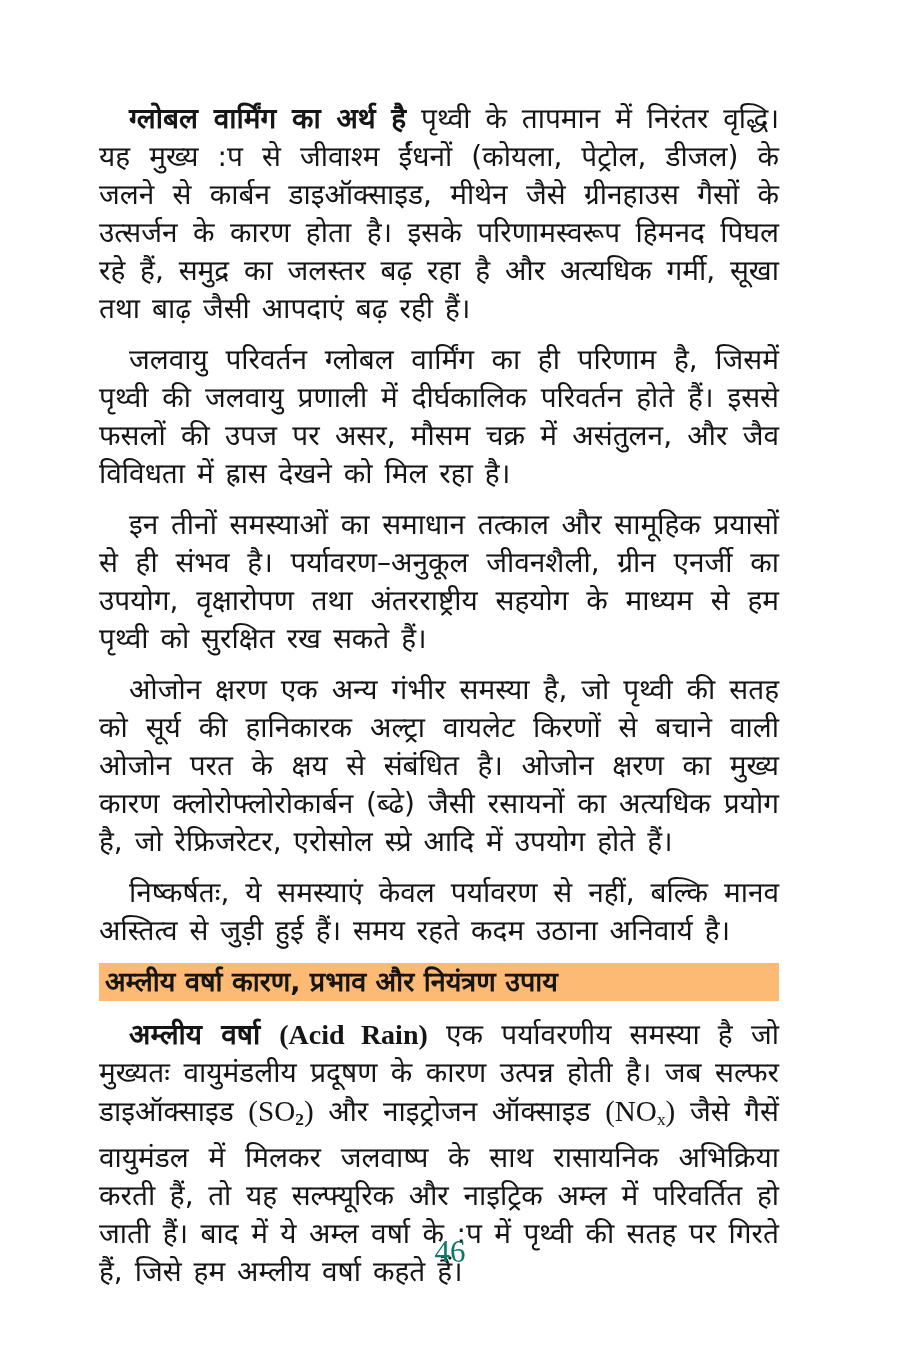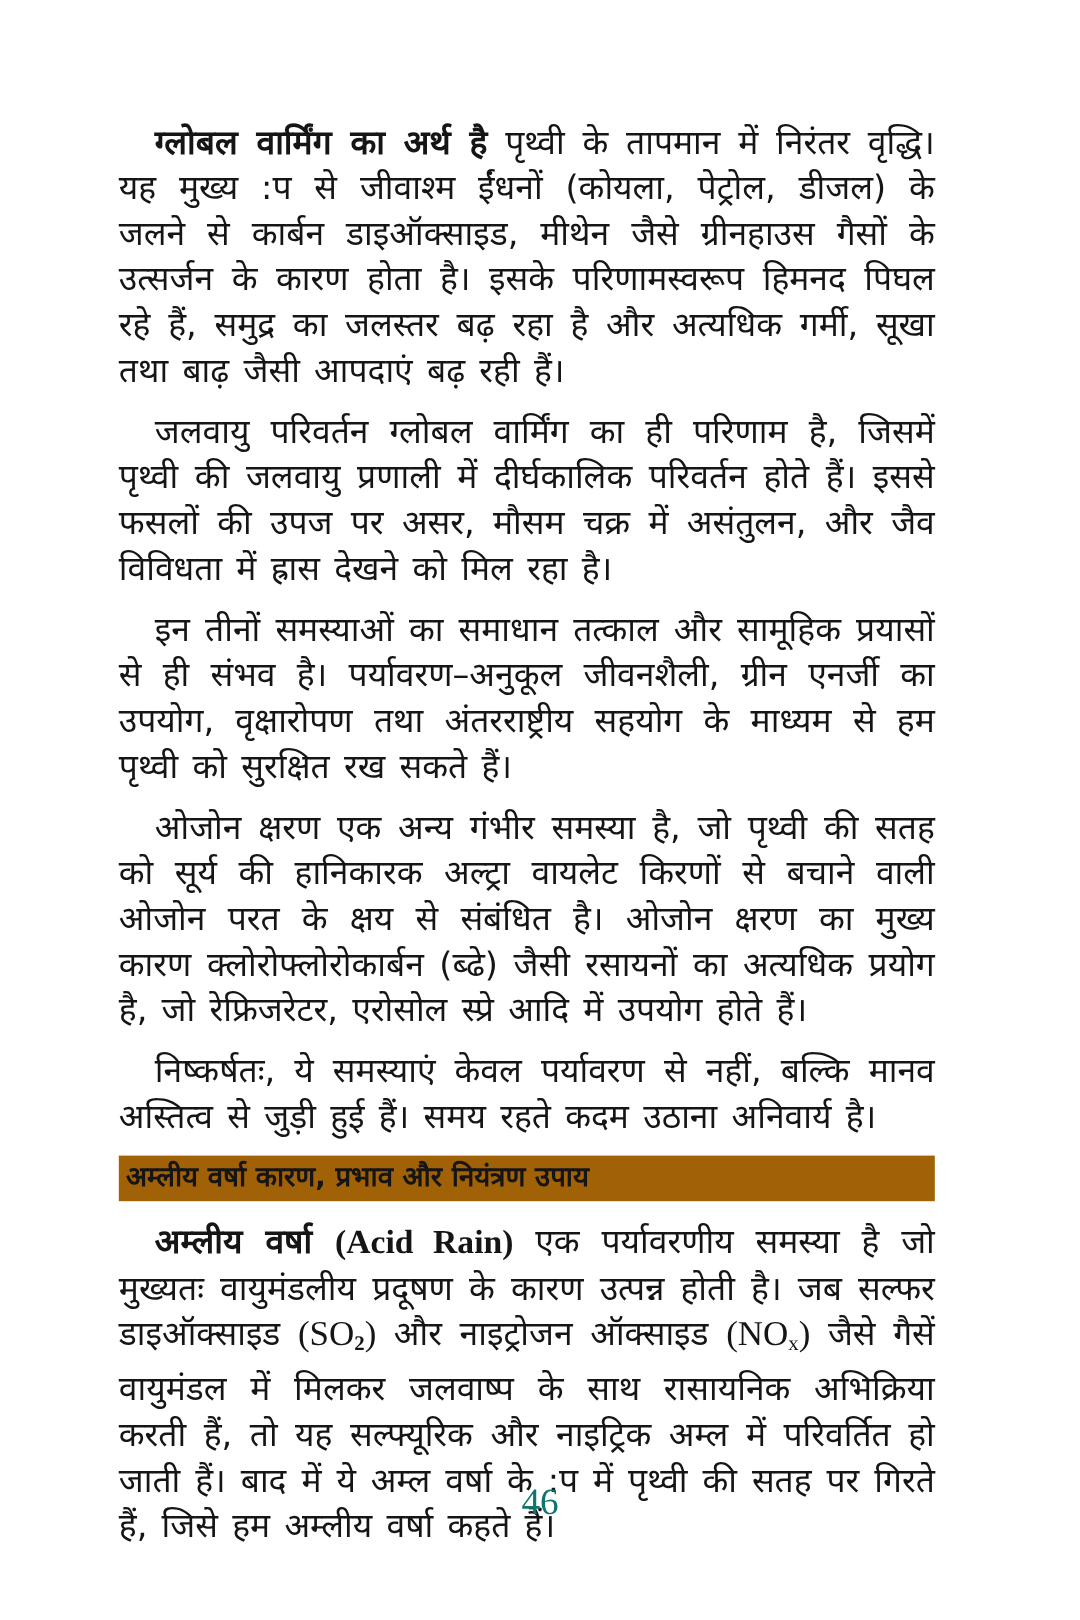--- a/index.html
+++ b/index.html
@@ -51,23 +51,23 @@
     font-size: 0.62em;
     vertical-align: -0.25em;
   }
   .run-latin-sub-bold {
     font-family: "Liberation Serif", serif;
     font-size: 0.62em;
     vertical-align: -0.25em;
     font-weight: bold;
   }
   .section-heading {
-    background: #a16207;
+    background: #fdba74;
     font-weight: bold;
-    font-size: 23px;
+    font-size: 27px;
     line-height: 33px;
     padding: 2px 8px 3px 6px;
     margin: 2px 0 15px 0;
   }
   .page-number {
     position: absolute;
     top: 1234px;
     left: 0;
     width: 100%;
     text-align: center;

